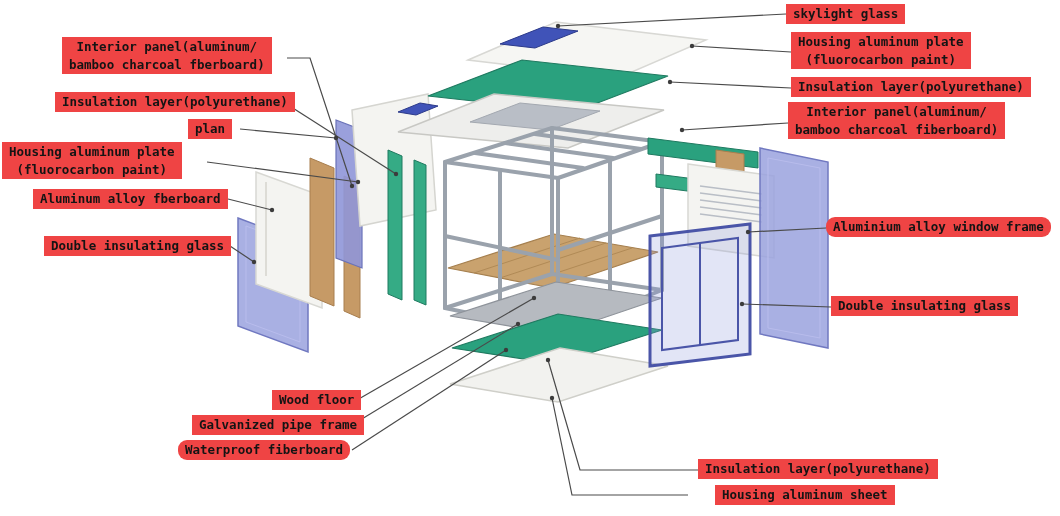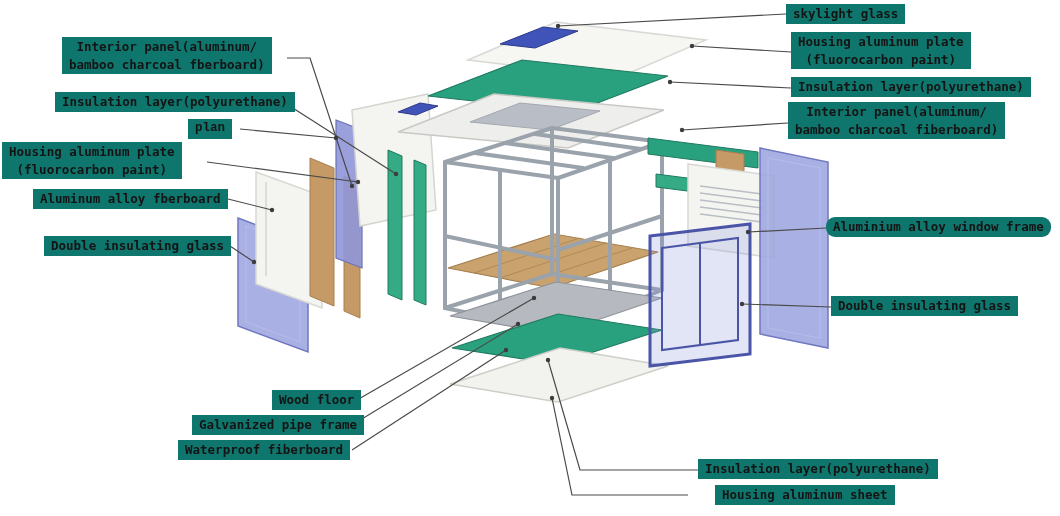--- a/index.html
+++ b/index.html
@@ -1,31 +1,31 @@
 <!DOCTYPE html>
 <html><head>
 <meta charset="utf-8">
 <style>
   html,body{margin:0;padding:0;background:#ffffff;}
   .stage{position:relative;width:1060px;height:516px;background:#ffffff;overflow:hidden;
          font-family:"DejaVu Sans Mono", monospace;}
   .art{position:absolute;left:0;top:0;width:1060px;height:516px;}
-  .label{position:absolute;background:#0f766e;color:#141414;
+  .label{position:absolute;background:#ef4444;color:#141414;
          font:bold 12.5px/1.4 "DejaVu Sans Mono", monospace;
          padding:1px 7px;text-align:center;white-space:pre-line;letter-spacing:0;}
   
   #lb-interior-left{left:62px;top:37px;}
   #lb-insulation-left{left:55px;top:92px;}
-  #lb-plan{left:188px;top:119px;font-family:Liberation Mono, monospace;}
+  #lb-plan{left:188px;top:119px;}
   #lb-housing-left{left:2px;top:142px;}
   #lb-entrance{left:33px;top:189px;}
   #lb-glass-left{left:44px;top:236px;}
   #lb-wood{left:272px;top:390px;}
   #lb-galvanized{left:192px;top:415px;}
-  #lb-waterproof{left:178px;top:440px;}
+  #lb-waterproof{left:178px;top:440px;border-radius:9px;}
   #lb-skylight{left:786px;top:4px;}
   #lb-housing-right{left:791px;top:32px;}
   #lb-insulation-right{left:791px;top:77px;}
   #lb-interior-right{left:788px;top:102px;}
   #lb-window{left:826px;top:217px;border-radius:9px;}
   #lb-glass-right{left:831px;top:296px;}
   #lb-insulation-bottom{left:698px;top:459px;}
   #lb-housing-sheet{left:715px;top:485px;}
 </style>
 </head>

